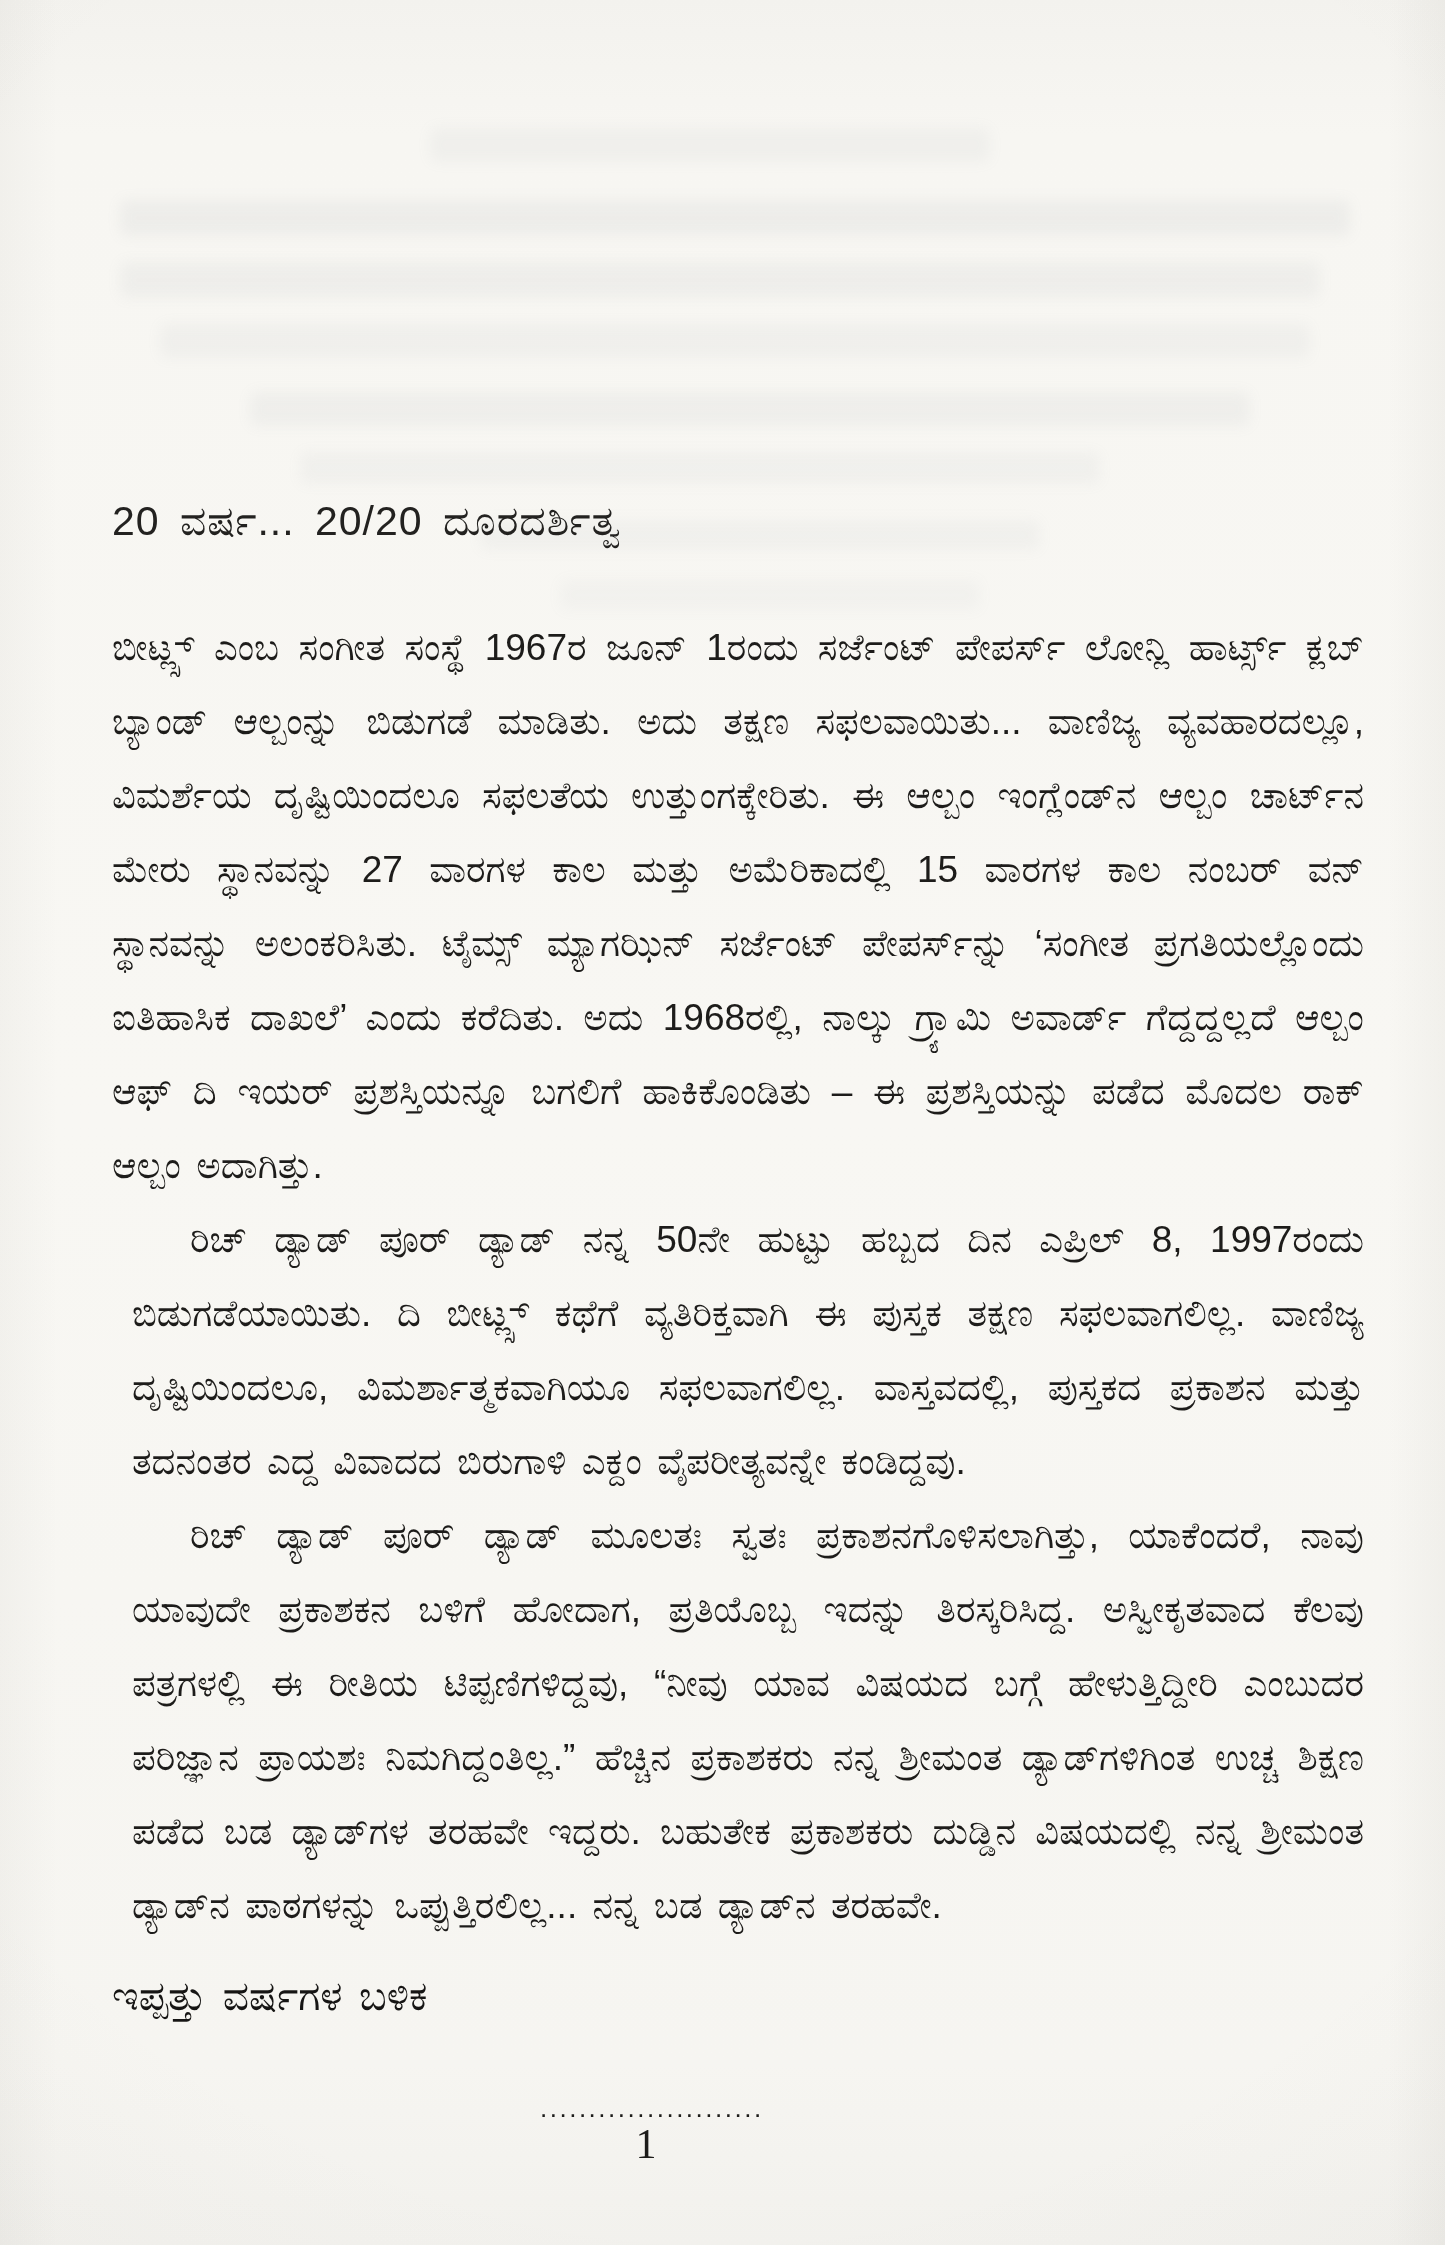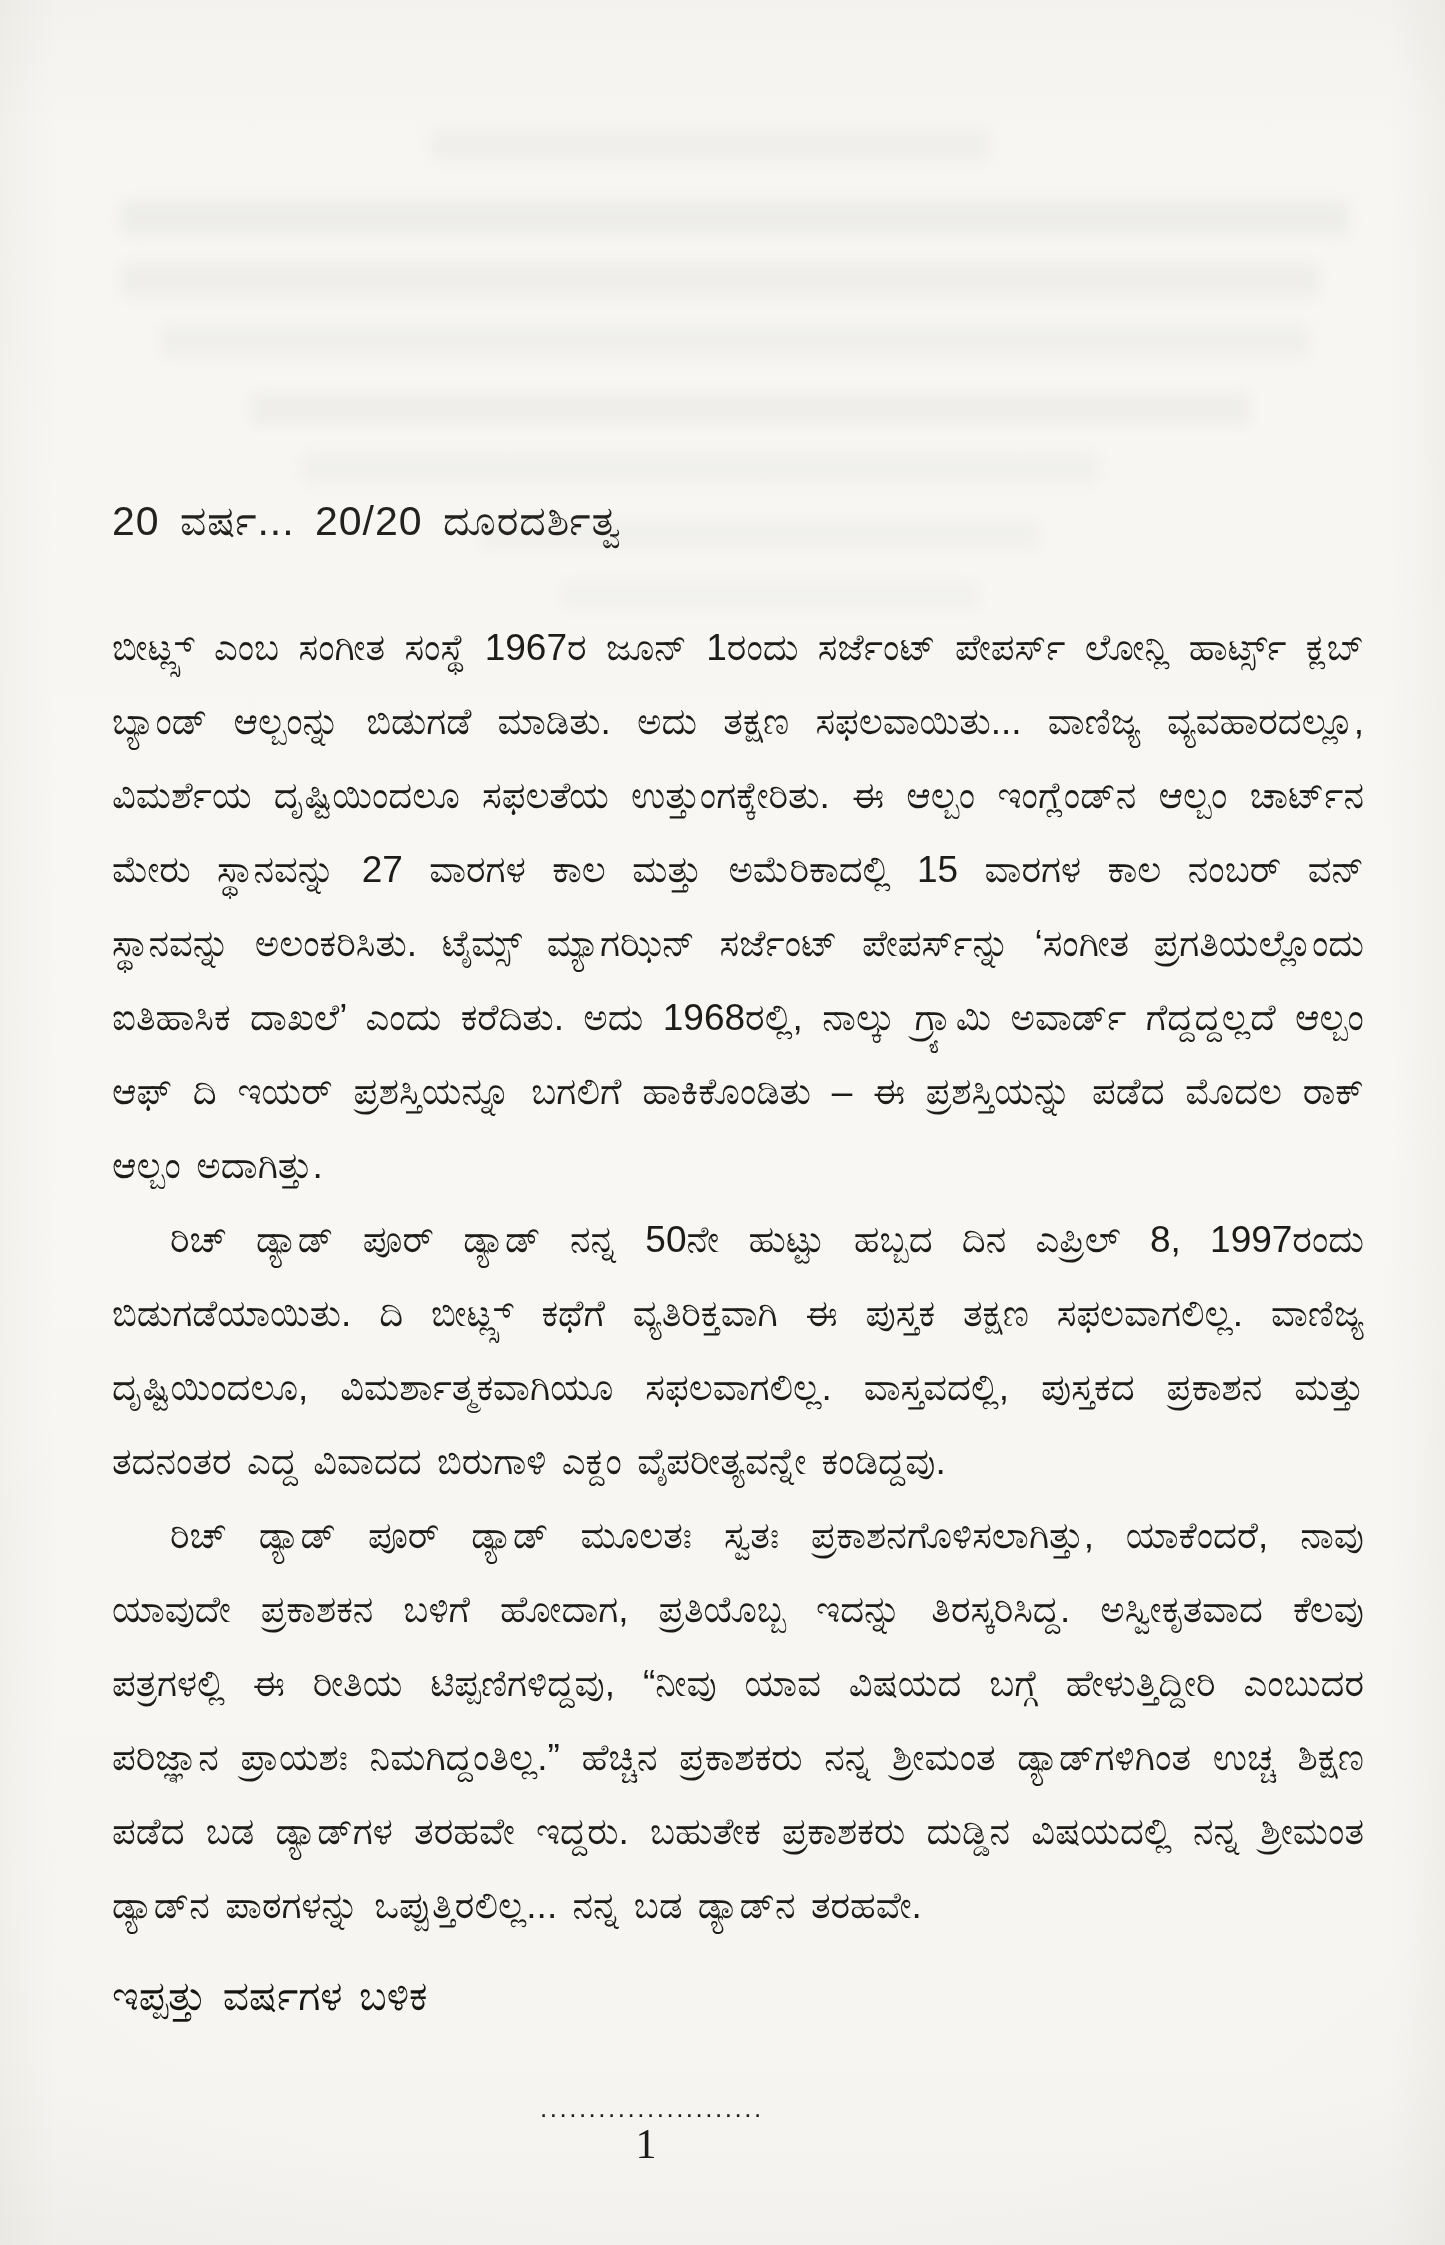--- a/index.html
+++ b/index.html
@@ -76,20 +76,21 @@
     line-height: 74px;
     text-align: justify;
     word-spacing: 5px;
     color: #1d1c1a;
   }
   .bodytext p {
     margin: 0;
   }
   .bodytext p.indent {
     text-indent: 58px;
+    margin-left: 20px;
   }
   .subheading {
     margin: 16px 0 8px 0;
     font-size: 41px;
     font-weight: normal;
     color: #161514;
   }
   .footer {
     position: absolute;
     left: 540px;

